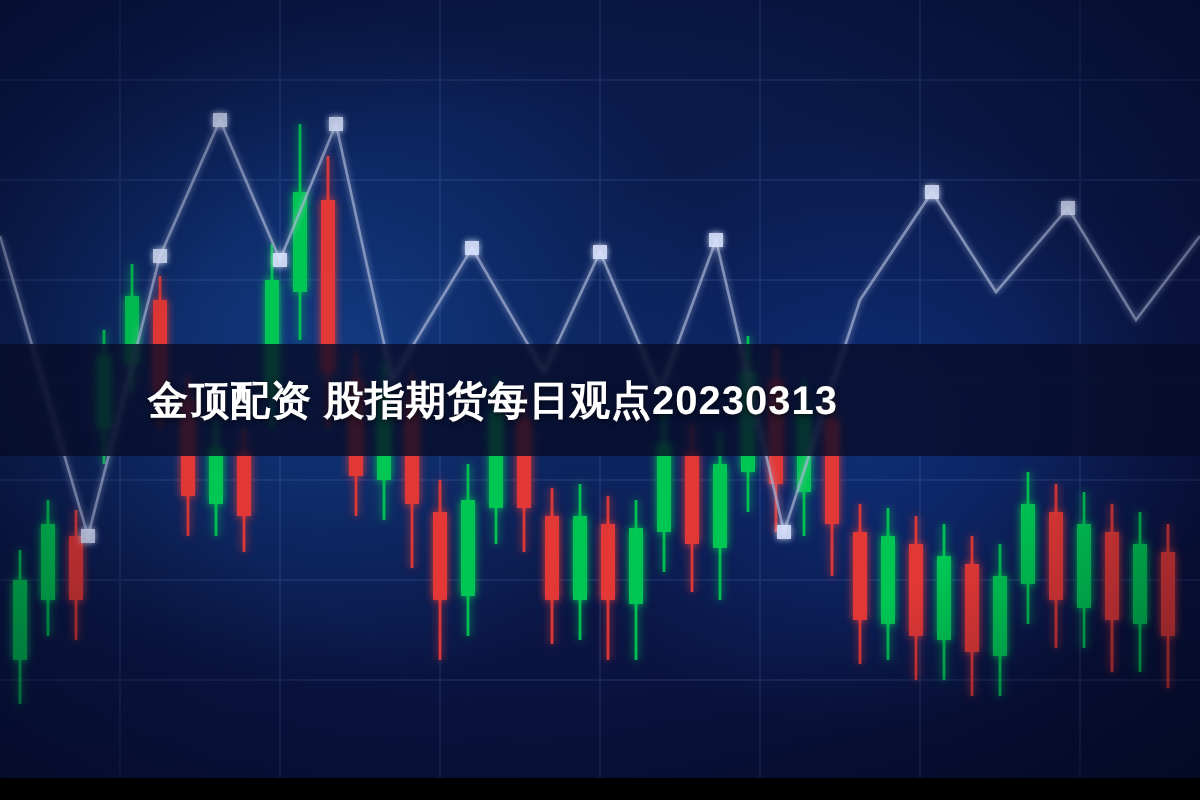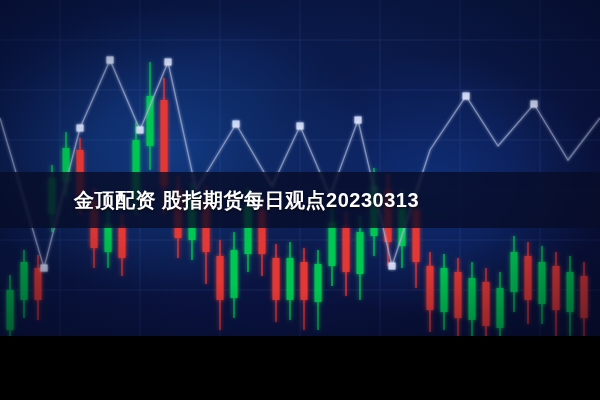--- a/index.html
+++ b/index.html
@@ -3,21 +3,21 @@
 <meta charset="utf-8">
 <style>
   html, body {
     margin: 0;
     padding: 0;
     background: #000;
   }
   #stage {
     position: relative;
     width: 600px;
-    height: 336px;
+    height: 389px;
     overflow: hidden;
     background: #0a1440;
     font-family: "Liberation Sans", sans-serif;
   }
   
   .bg-base {
     position: absolute;
     inset: 0;
     background:
       radial-gradient(ellipse 55% 70% at 28% 45%, #123a82 0%, rgba(18,58,130,0) 62%),

